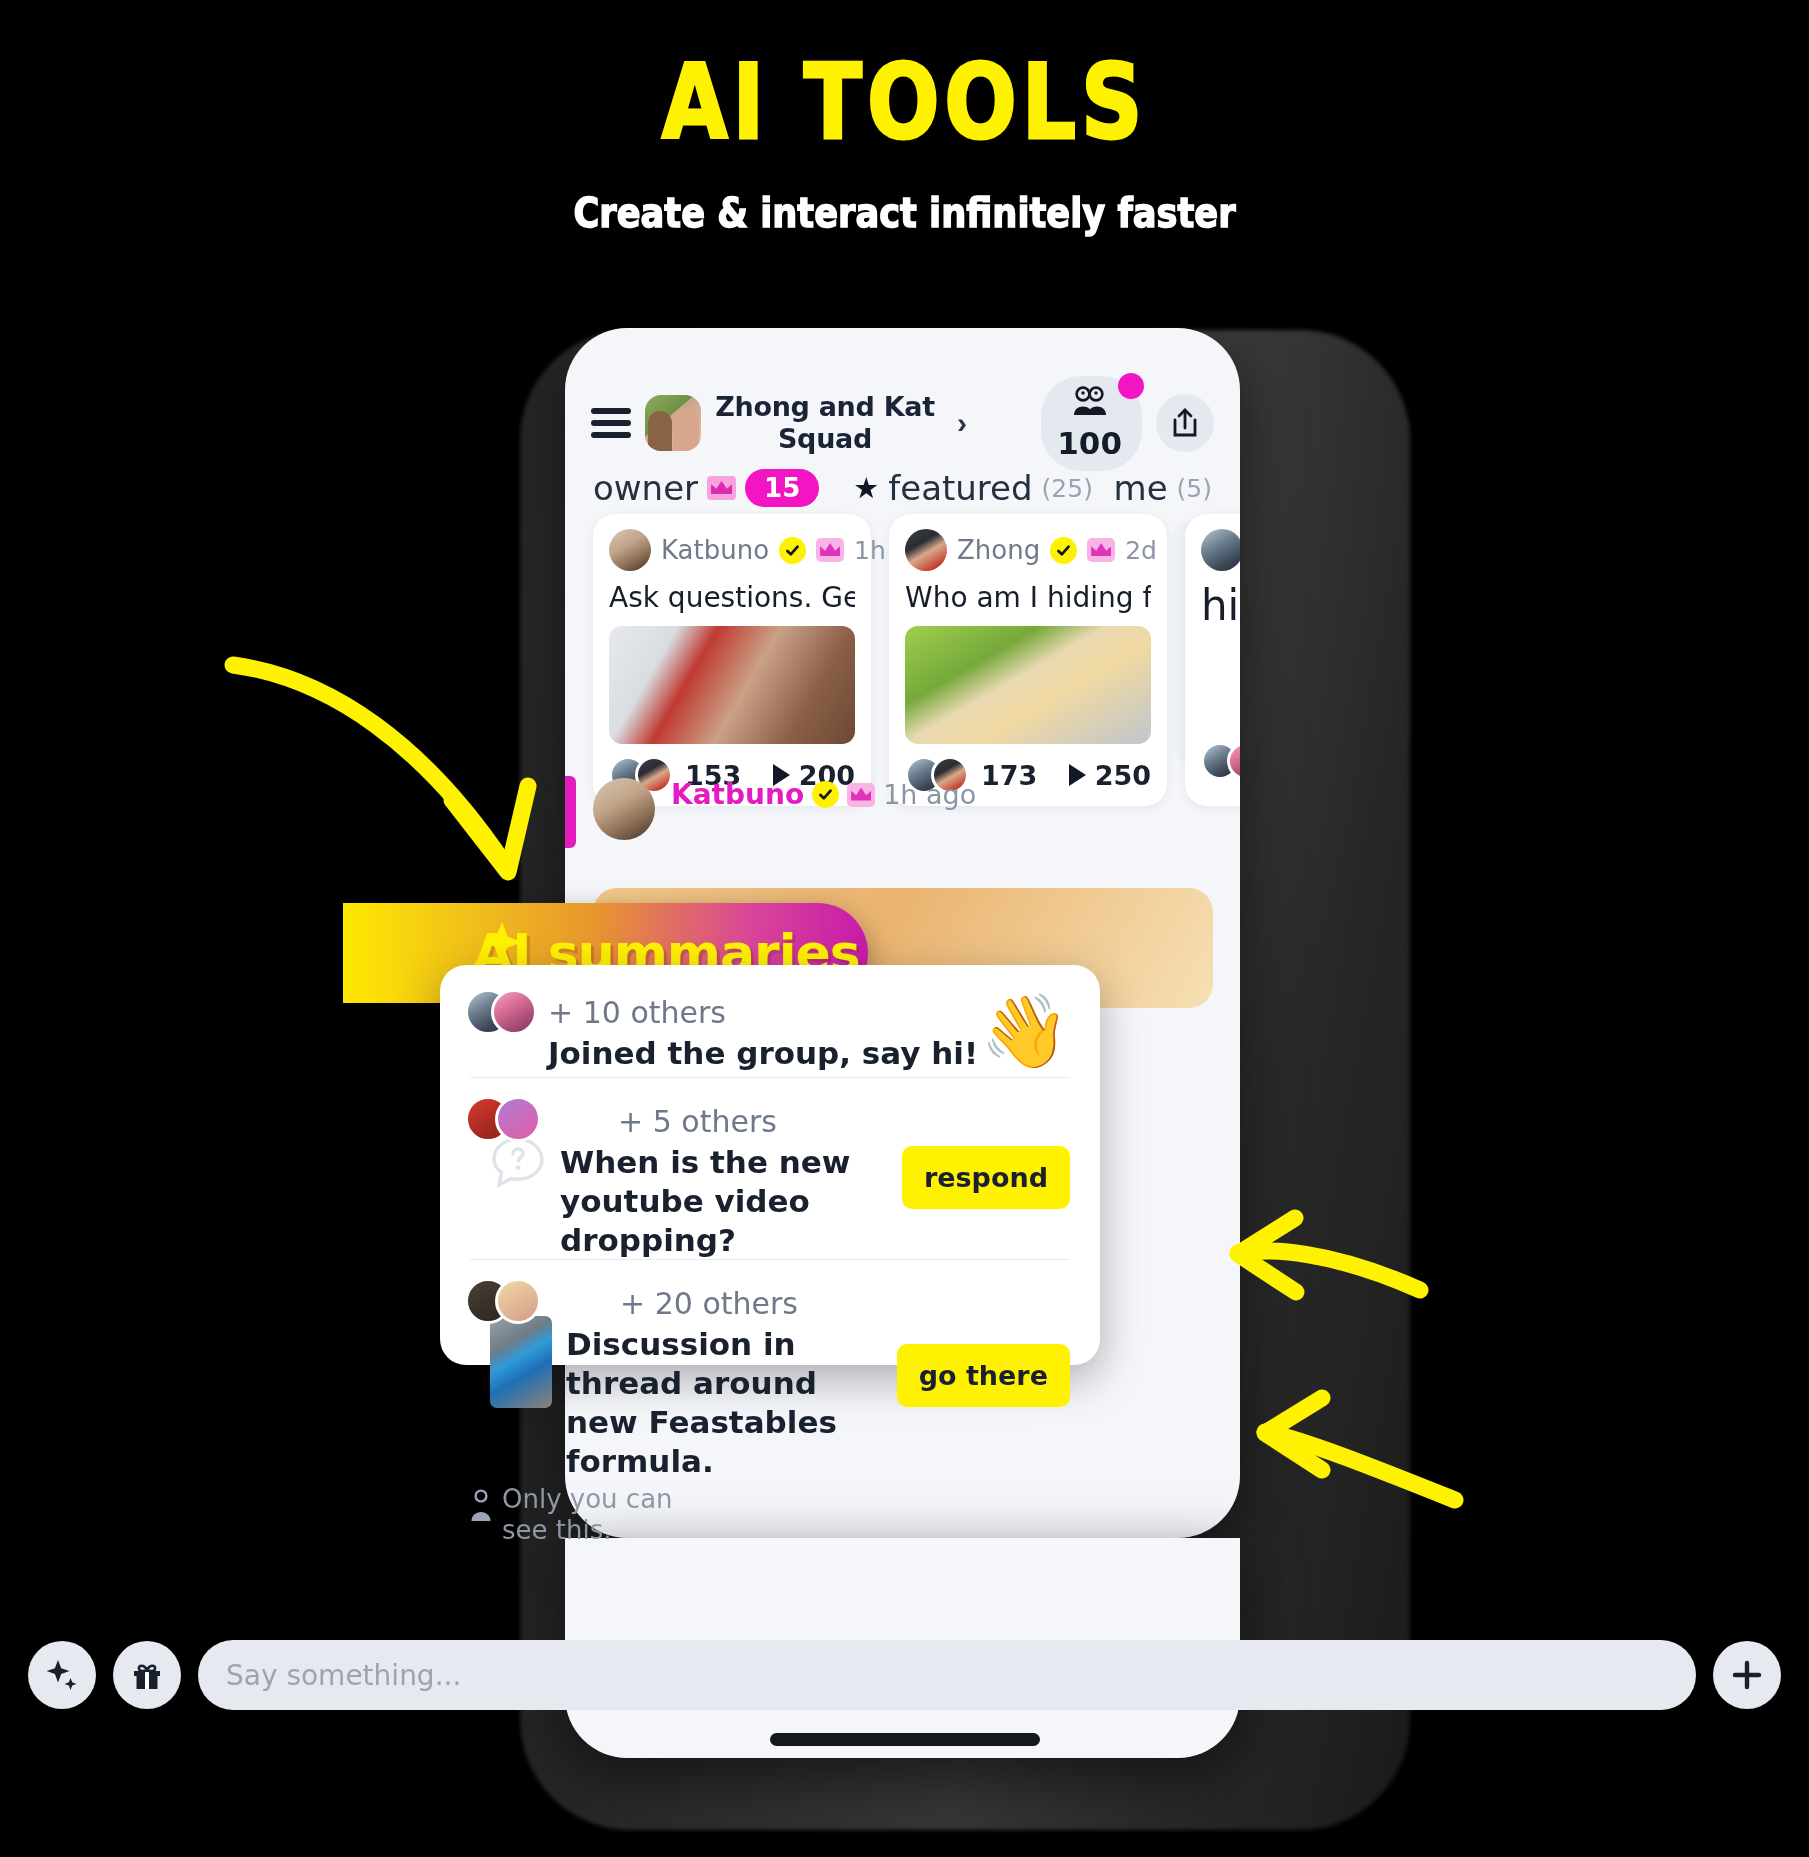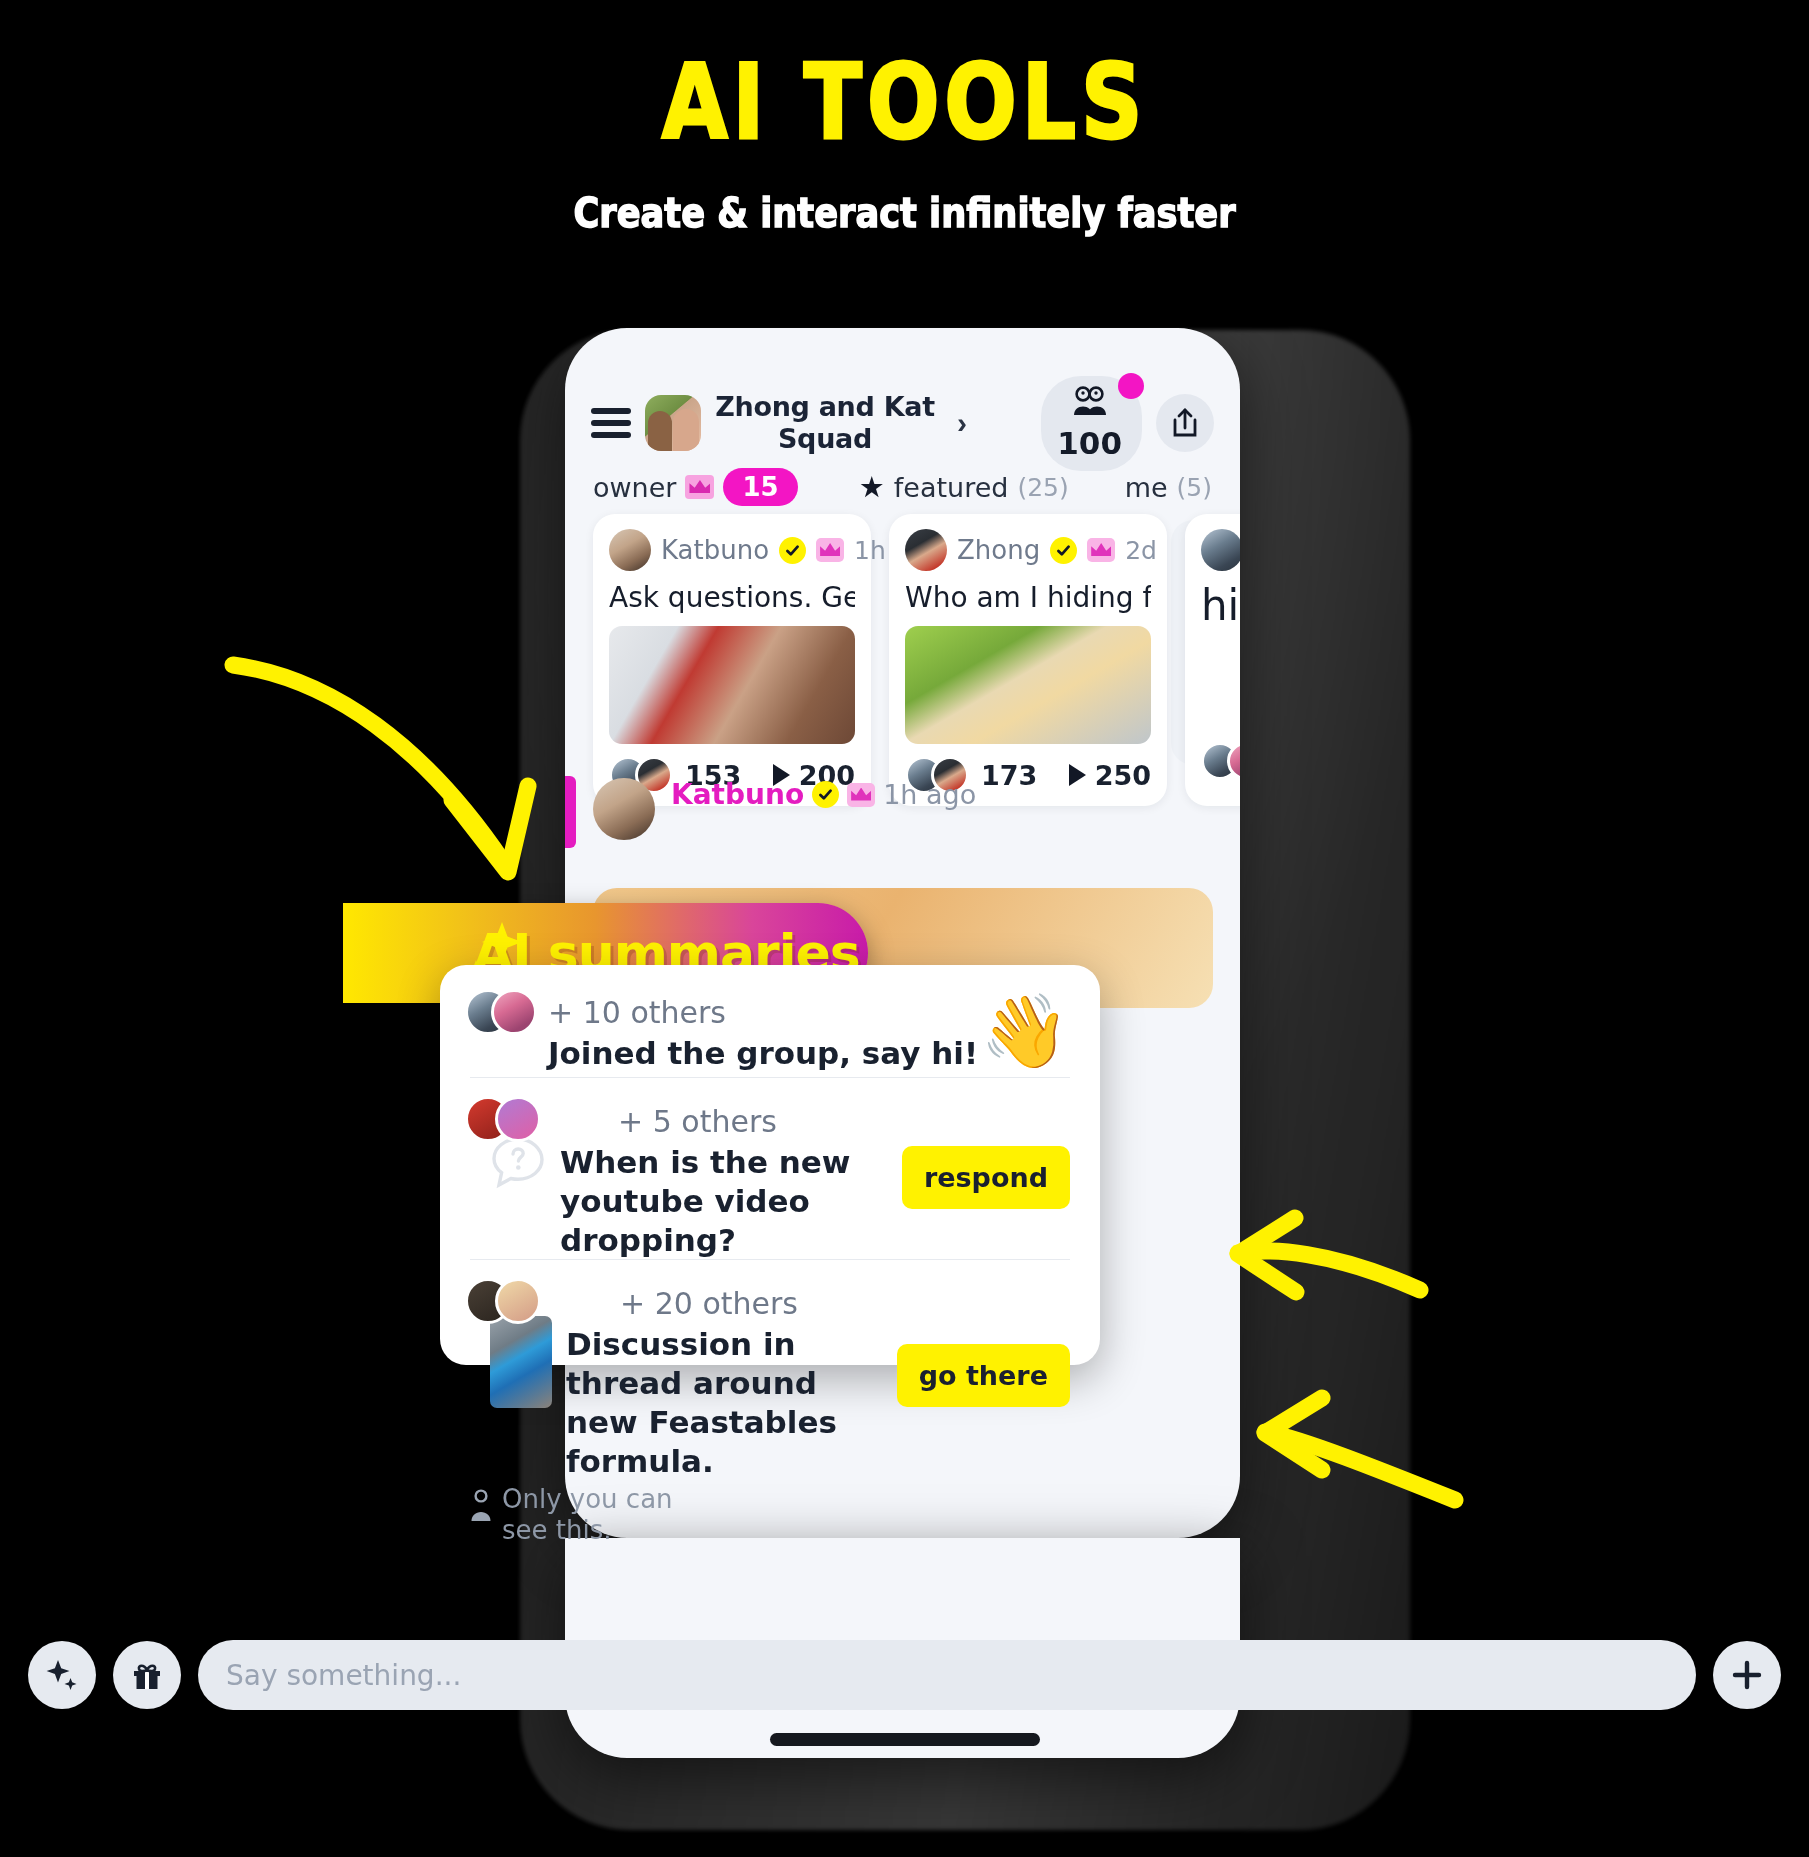--- a/index.html
+++ b/index.html
@@ -77,21 +77,21 @@
   .mpill .cnt{ font-size:31px; font-weight:700; color:#141b29; font-family:"DejaVu Sans",sans-serif;}
   .mdot{ position:absolute; right:-2px; top:-3px; width:26px; height:26px; border-radius:50%; background:#f315c4; }
   .iconbtn{
     width:58px; height:58px; border-radius:50%; background:#e4e8ef;
     display:flex; align-items:center; justify-content:center; cursor:pointer; flex:none;
   }
 
   
   .tabs{ position:absolute; top:140px; left:0; width:100%; display:flex; padding:0 28px; gap:0; }
   .tab{ display:flex; align-items:center; gap:9px; cursor:pointer; }
-  .tab .lbl{ font-size:27px; color:#27303f; font-family:"DejaVu Sans",sans-serif;}
+  .tab .lbl{ font-size:34px; color:#27303f; font-family:"DejaVu Sans",sans-serif;}
   .tab .cntmuted{ font-size:25px; color:#9aa3b2; font-family:"DejaVu Sans",sans-serif;}
   .crown{ width:29px; height:24px; background:#f7a3e0; border-radius:4px; position:relative; }
   .crown::before{
     content:""; position:absolute; left:4px; top:5px; width:21px; height:13px; background:#d92ab0;
     clip-path:polygon(0 100%,0 25%,25% 60%,50% 0,75% 60%,100% 25%,100% 100%);
   }
   .pill15{ background:#f315c4; color:#fff; border-radius:30px; padding:4px 19px; font-size:26px; font-weight:700; font-family:"DejaVu Sans",sans-serif;}
   .star{ font-size:29px; color:#121826; }
 
   

